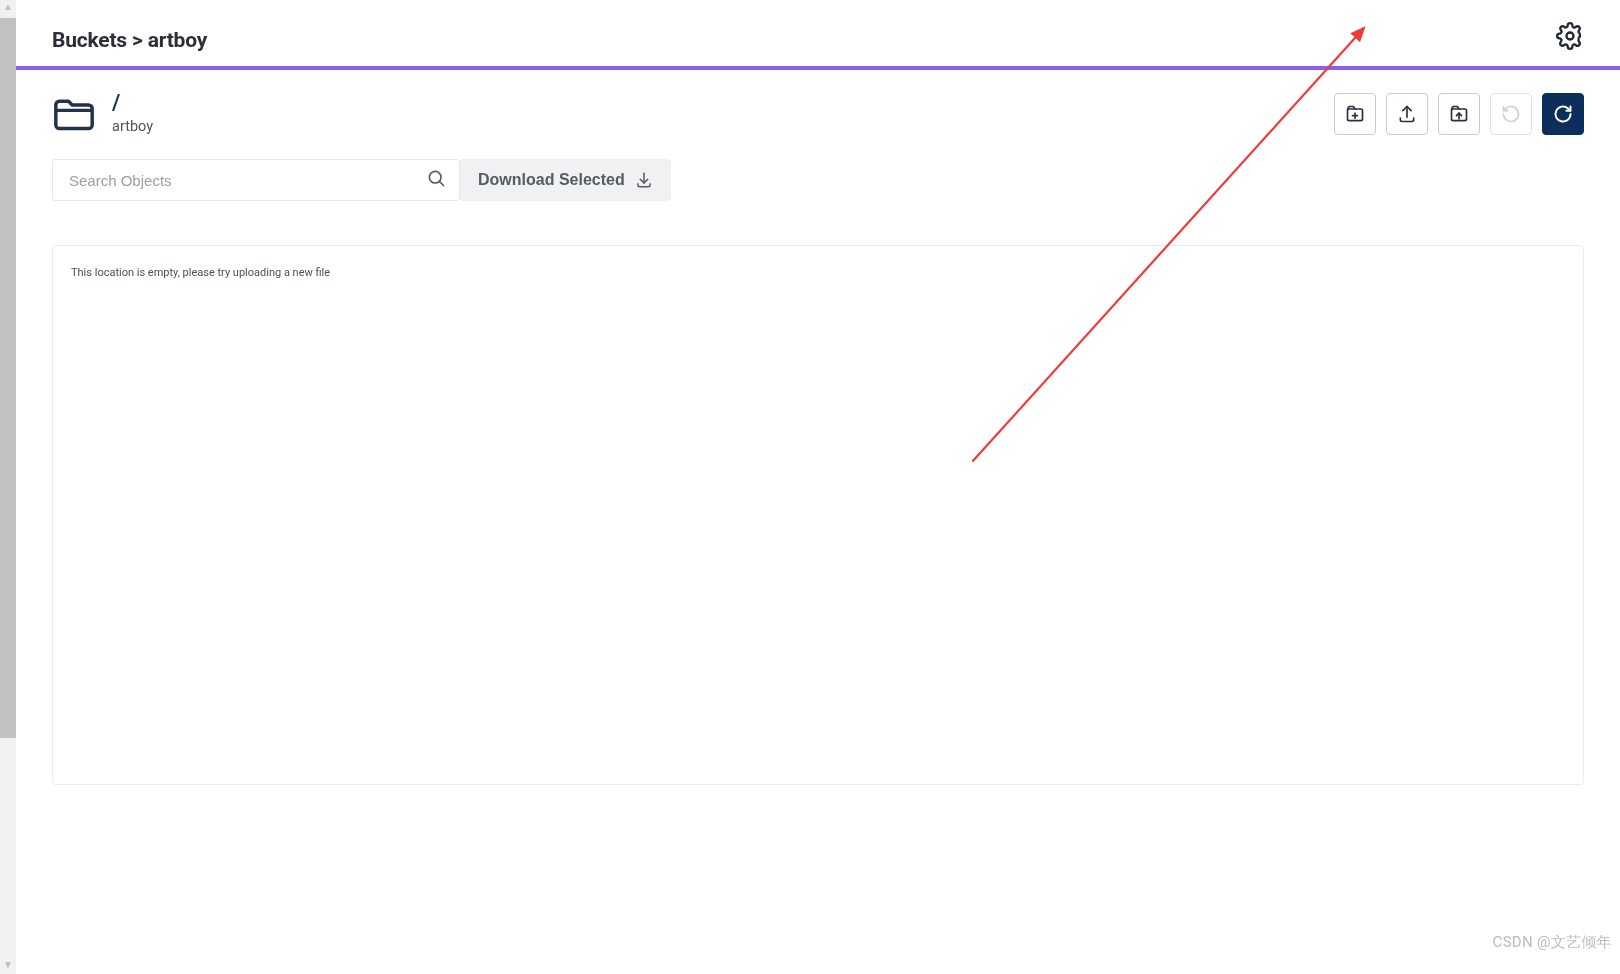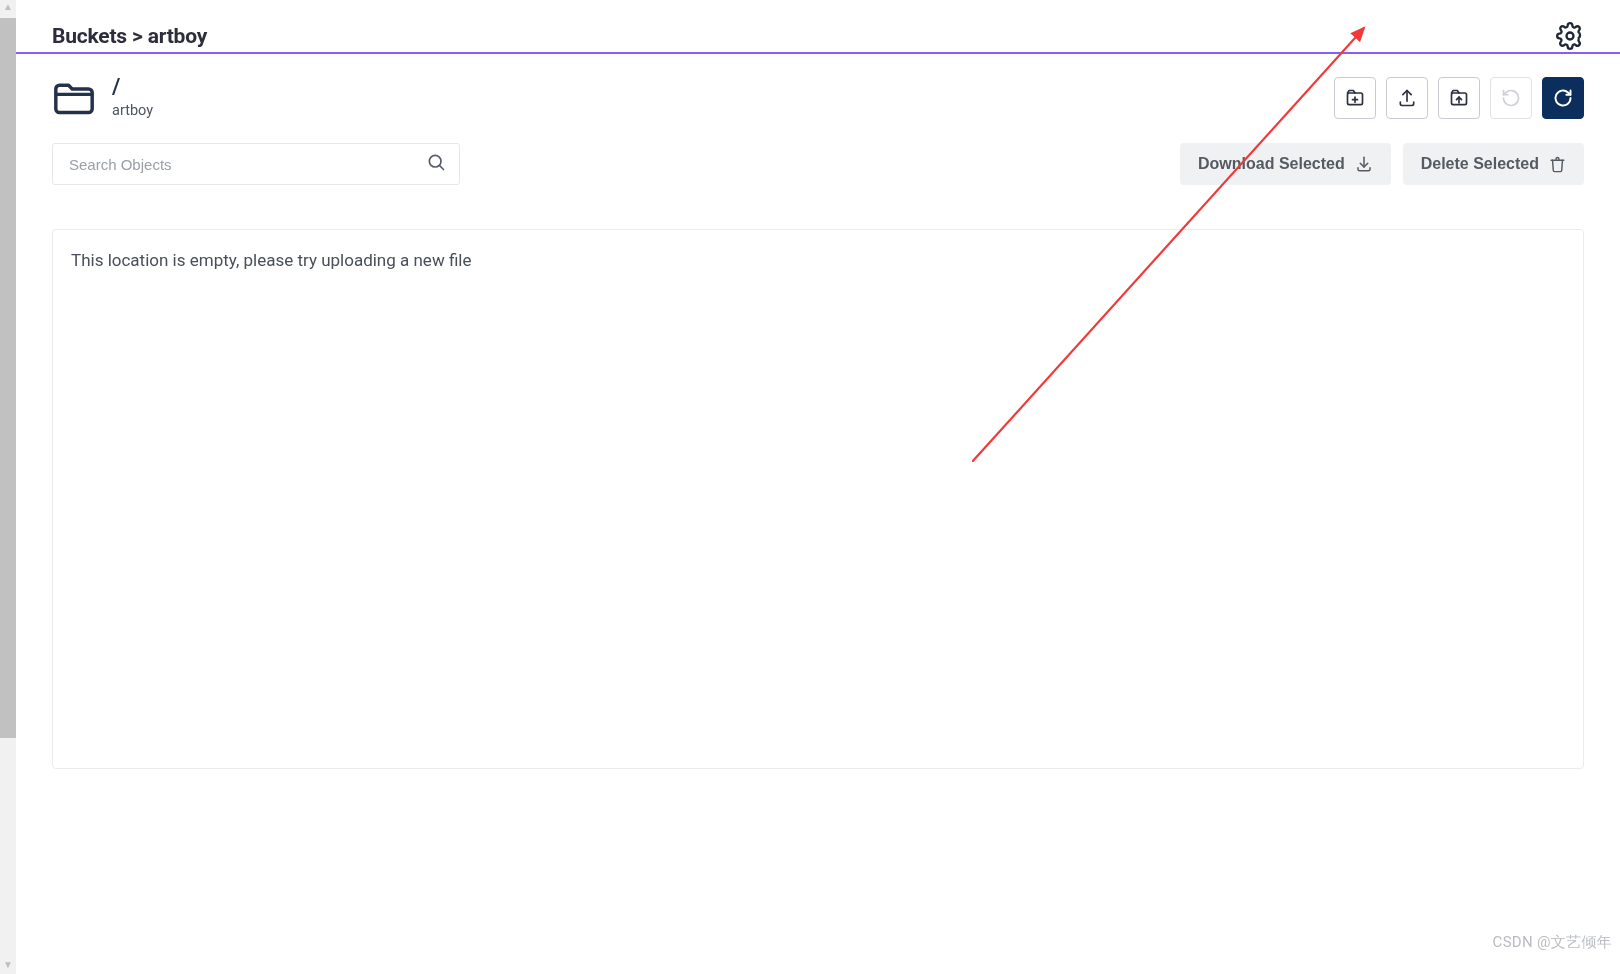--- a/index.html
+++ b/index.html
@@ -32,24 +32,24 @@
     height: 720px;
     background: #c1c1c1;
   }
   .page {
     margin-left: 16px;
     position: relative;
     height: 100%;
   }
   .header {
     display: flex;
-    align-items: center;
+    align-items: flex-end;
     justify-content: space-between;
-    padding: 20px 34px 0 36px;
-    border-bottom: 2px solid #8b5cf6;
+    padding: 20px 34px 14px 36px;
+    border-bottom: 4px solid #8b5cf6;
   }
   .breadcrumb {
     font-size: 21px;
     font-weight: 700;
     color: #2d2d3b;
     letter-spacing: -0.2px;
   }
   .gear-btn {
     background: none;
     border: none;
@@ -109,21 +109,20 @@
   .tool-btn.primary {
     background: #0b2e5c;
     border-color: #0b2e5c;
     color: #fff;
   }
   .tool-btn svg { display: block; }
 
   .search-actions-row {
     display: flex;
     align-items: center;
-    justify-content: space-between;
     margin-top: 24px;
   }
   .search-wrap {
     position: relative;
     width: 408px;
   }
   .search-input {
     width: 100%;
     height: 42px;
     border: 1px solid #e5e7ea;
@@ -164,21 +163,21 @@
   .bulk-btn svg { display: block; }
 
   .listing {
     margin-top: 44px;
     border: 1px solid #e9ebee;
     border-radius: 4px;
     min-height: 540px;
     padding: 20px 18px;
   }
   .empty-msg {
-    font-size: 17px;
+    font-size: 11px;
     color: #494f5a;
   }
 
   .watermark {
     position: absolute;
     right: 8px;
     bottom: 22px;
     font-size: 15px;
     color: #b9bcc1;
     letter-spacing: 0.3px;
@@ -301,30 +300,20 @@
         <button class="bulk-btn">
           <span>Download Selected</span>
           <span>
             <svg width="18" height="18" viewBox="0 0 24 24" fill="none" stroke="currentColor" stroke-width="2" stroke-linecap="round" stroke-linejoin="round">
               <path d="M4 17v2a2 2 0 0 0 2 2h12a2 2 0 0 0 2-2v-2"></path>
               <polyline points="7 11 12 16 17 11"></polyline>
               <line x1="12" y1="3" x2="12" y2="16"></line>
             </svg>
           </span>
         </button>
-        <button class="bulk-btn">
-          <span>Delete Selected</span>
-          <span>
-            <svg width="17" height="17" viewBox="0 0 24 24" fill="none" stroke="currentColor" stroke-width="2" stroke-linecap="round" stroke-linejoin="round">
-              <polyline points="3 6 5 6 21 6"></polyline>
-              <path d="M19 6l-1 14a2 2 0 0 1-2 2H8a2 2 0 0 1-2-2L5 6"></path>
-              <path d="M10 6V4a2 2 0 0 1 2-2h0a2 2 0 0 1 2 2v2"></path>
-            </svg>
-          </span>
-        </button>
       </div>
     </div>
 
     <div class="listing">
       <div class="empty-msg">This location is empty, please try uploading a new file</div>
     </div>
 
   </div>
 
   <svg class="arrow-annotation" viewBox="0 0 400 440" preserveAspectRatio="none">

